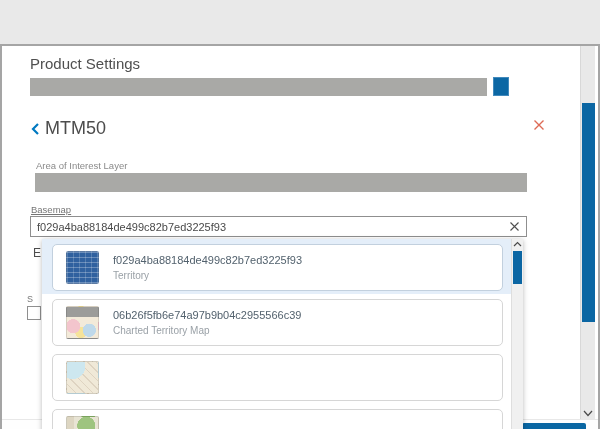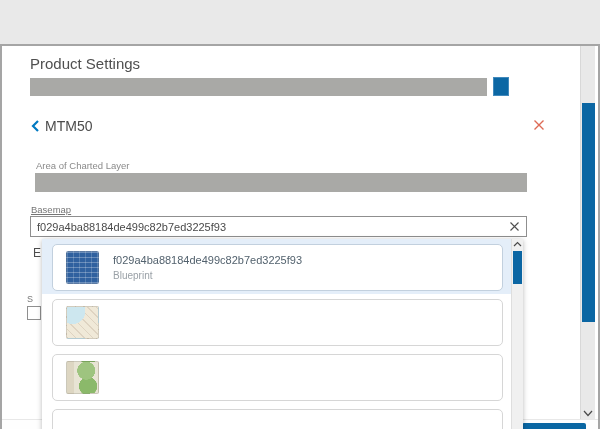--- a/index.html
+++ b/index.html
@@ -8,21 +8,21 @@
   .frame { position:absolute; inset:0; border:2px solid #a5a5a5; z-index:40; pointer-events:none; }
 
   .page-title { position:absolute; left:30px; top:11px; font-size:15px; color:#4f4f4f; z-index:1; }
 
   .bar { background:#a9a9a6; position:absolute; z-index:1; }
   .bar-product { left:30px; top:34px; width:457px; height:18px; }
   .blue-square { position:absolute; left:493px; top:33px; width:16px; height:19px;
                  background:#0c67a4; border:1px solid #4189bc; z-index:1; }
 
   .back-row { position:absolute; left:31px; top:74px; display:flex; align-items:center; gap:6px; z-index:1; cursor:pointer; }
-  .back-label { font-size:14px; color:#4c4c4c; }
+  .back-label { font-size:18px; color:#4c4c4c; }
   .close-btn { position:absolute; left:533px; top:75px; width:14px; height:14px; z-index:1; cursor:pointer; }
 
   .field-label { position:absolute; font-size:9.5px; color:#8a8a8a; z-index:1; }
   .aoi-label { left:36px; top:116px; }
   .bar-aoi { left:35px; top:129px; width:492px; height:19px; }
   .basemap-label { left:31px; top:160px; color:#757575;text-decoration:underline; }
 
   .basemap-input { position:absolute; left:30px; top:172px; width:497px; height:21px;
                    border:1px solid #8f8f8f; background:#fff; display:flex; align-items:center;
                    padding:0 6px; z-index:2; }
@@ -103,21 +103,21 @@
     </span>
     <span class="back-label">MTM50</span>
   </div>
 
   <div class="close-btn">
     <svg width="12" height="12" viewBox="0 0 12 12">
         <path d="M1.5,1.5 L10.5,10.5 M10.5,1.5 L1.5,10.5" stroke="#dd6a55" stroke-width="1.4"></path>
       </svg>
   </div>
 
-  <div class="field-label aoi-label">Area of Charted Layer</div>
+  <div class="field-label aoi-label">Area of Interest Layer</div>
   <div class="bar bar-aoi"></div>
 
   <div class="field-label basemap-label">Basemap</div>
   <div class="basemap-input">
     <span class="basemap-value">f029a4ba88184de499c82b7ed3225f93</span>
     <span class="clear-btn">
       <svg width="11" height="11" viewBox="0 0 11 11">
           <path d="M1.5,1.5 L9.5,9.5 M9.5,1.5 L1.5,9.5" stroke="#4f4f4f" stroke-width="1.1"></path>
         </svg>
     </span>
@@ -128,25 +128,34 @@
   <div class="checkbox"></div>
 
   <div class="dropdown">
     <div class="dd-list">
 
       <div class="dd-item selected">
         <div class="dd-card">
           <div class="thumb thumb-blueprint"></div>
           <div class="dd-texts">
             <div class="dd-id">f029a4ba88184de499c82b7ed3225f93</div>
-            <div class="dd-name">Blueprint</div>
+            <div class="dd-name">Territory</div>
           </div>
         </div>
       </div>
 
+      <div class="dd-item">
+        <div class="dd-card">
+          <div class="thumb thumb-charted"></div>
+          <div class="dd-texts">
+            <div class="dd-id">06b26f5fb6e74a97b9b04c2955566c39</div>
+            <div class="dd-name">Charted Territory Map</div>
+          </div>
+        </div>
+      </div>
 
       <div class="dd-item">
         <div class="dd-card">
           <div class="thumb thumb-pencil"></div>
         </div>
       </div>
 
       <div class="dd-item">
         <div class="dd-card">
           <div class="thumb thumb-community"></div>

